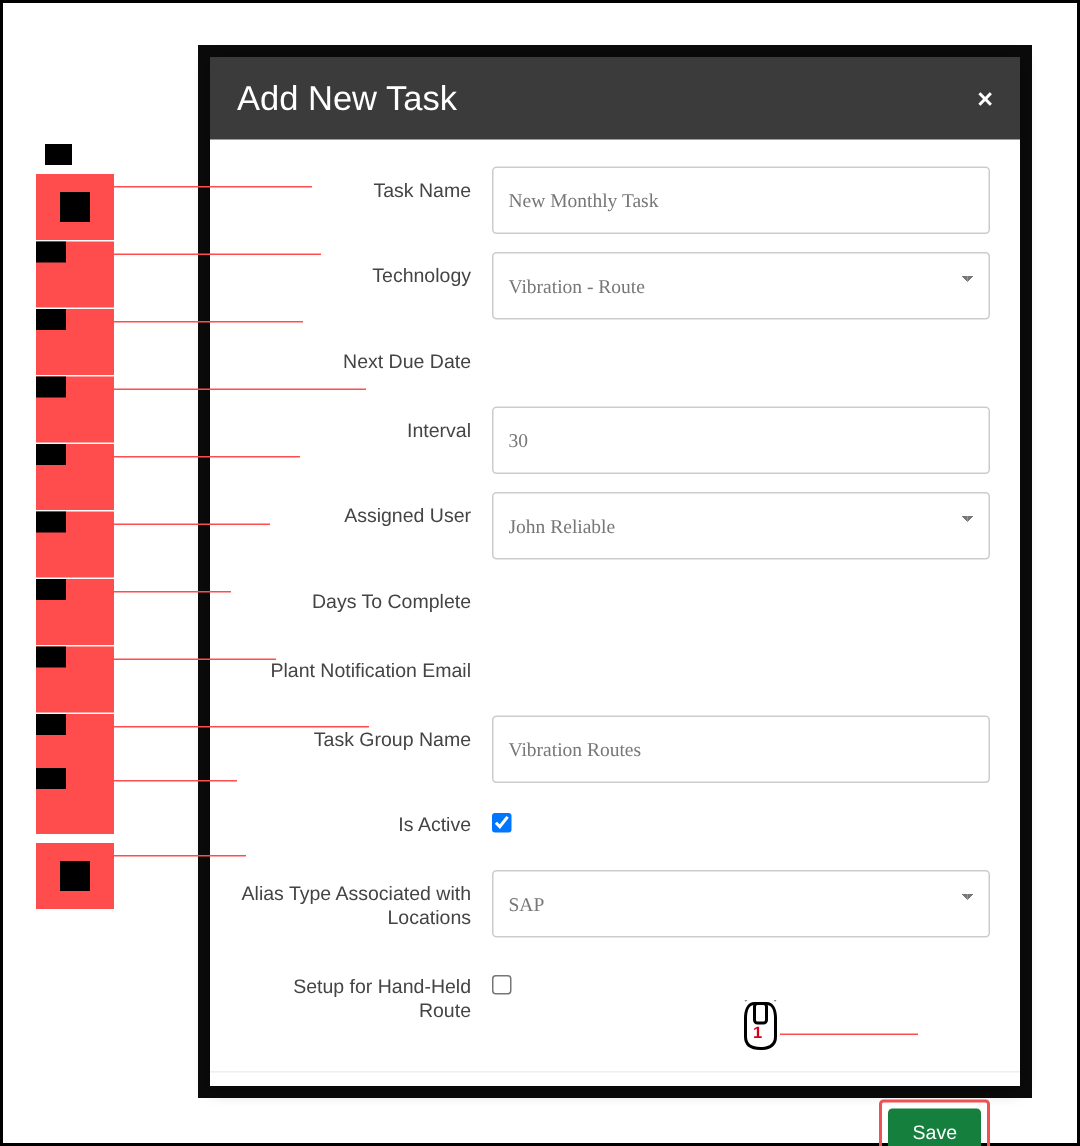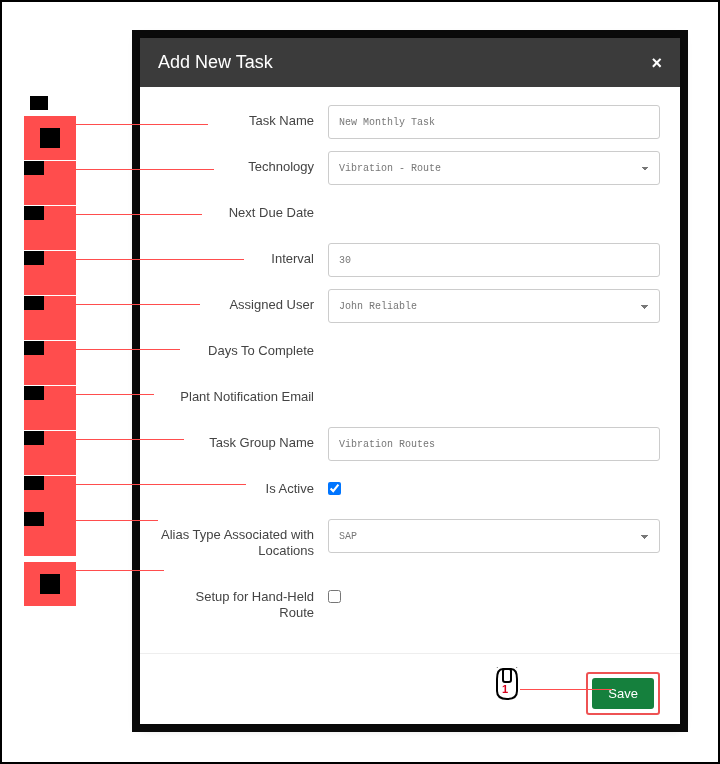--- a/index.html
+++ b/index.html
@@ -53,21 +53,21 @@
   }
   .modal-header {
     background: #3b3b3b;
     color: #fff;
     padding: 14px 18px;
     display: flex;
     justify-content: space-between;
     align-items: center;
   }
   .modal-title {
-    font-size: 18px;
+    font-size: 23px;
     font-weight: 400;
   }
   .modal-close {
     color: #fff;
     font-size: 18px;
     font-weight: bold;
     cursor: pointer;
     line-height: 1;
   }
 
@@ -90,28 +90,28 @@
     padding-top: 8px;
     font-size: 13px;
     color: #444;
     line-height: 1.25;
   }
   .form-control-wrap {
     flex: 1;
   }
   .form-control {
     width: 100%;
-    height: 34px;
+    height: 45px;
     border: 1px solid #ccc;
     border-radius: 3px;
     padding: 6px 10px;
-    font-size: 10px;
+    font-size: 13px;
     color: #777;
     background: #fff;
-    font-family: Liberation Mono, monospace;
+    font-family: Liberation Serif, serif;
   }
   select.form-control {
     appearance: none;
     -webkit-appearance: none;
     background-image: linear-gradient(45deg, transparent 50%, #777 50%), linear-gradient(135deg, #777 50%, transparent 50%);
     background-position: calc(100% - 14px) 15px, calc(100% - 10px) 15px;
     background-size: 4px 4px, 4px 4px;
     background-repeat: no-repeat;
     padding-right: 26px;
   }

